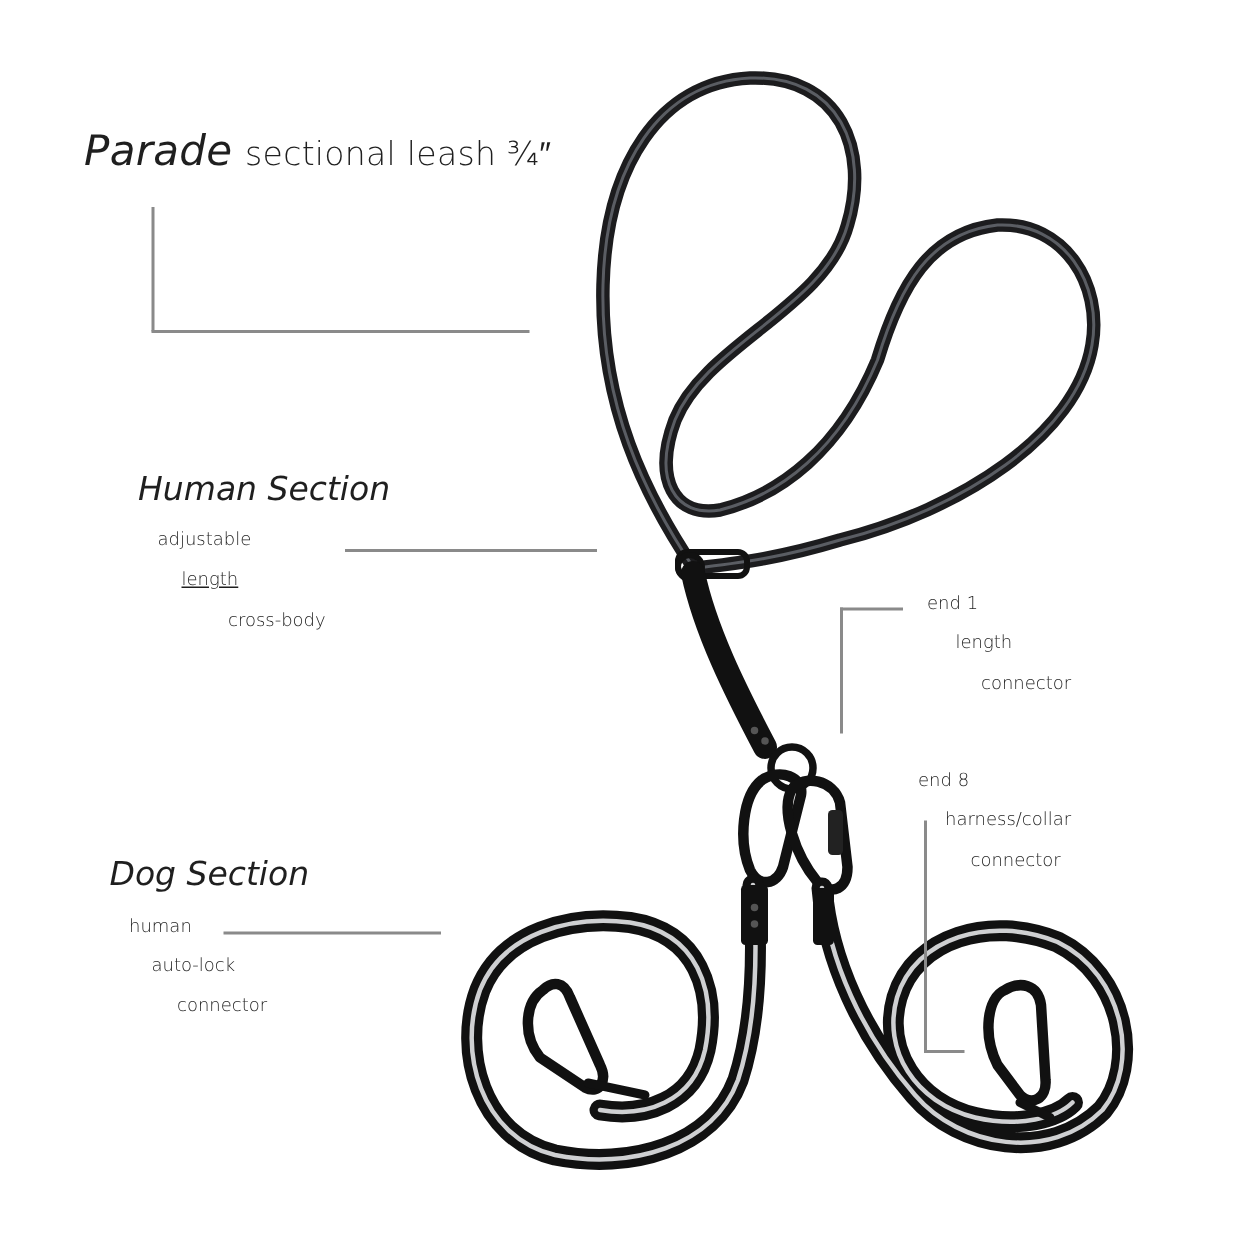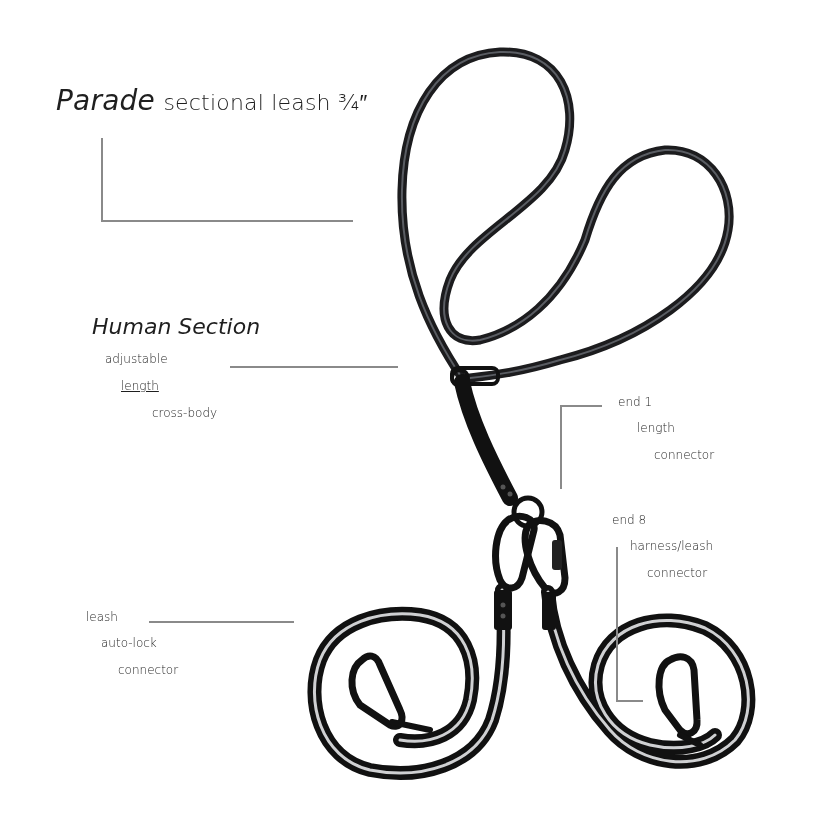--- a/index.html
+++ b/index.html
@@ -70,23 +70,24 @@
   <div class="txt sub" style="left:152px; top:406px;">cross-body</div>
   <div class="rule" style="left:230px; top:366px; width:168px; height:1.5px;"></div>
 
   <div class="txt sub" style="left:618px; top:395px;">end 1</div>
   <div class="txt sub" style="left:637px; top:421px;">length</div>
   <div class="txt sub" style="left:654px; top:448px;">connector</div>
   <div class="rule" style="left:560px; top:405px; width:42px; height:1.5px;"></div>
   <div class="rule" style="left:560px; top:405px; width:1.5px; height:84px;"></div>
 
   <div class="txt sub" style="left:612px; top:513px;">end 8</div>
-  <div class="txt sub" style="left:630px; top:539px;">harness/leash</div>
+  <div class="txt sub" style="left:630px; top:539px;">harness/collar</div>
   <div class="txt sub" style="left:647px; top:566px;">connector</div>
   <div class="rule" style="left:616px; top:547px; width:1.5px; height:153px;"></div>
   <div class="rule" style="left:616px; top:700px; width:27px; height:1.5px;"></div>
 
-  <div class="txt sub" style="left:86px; top:610px;">leash</div>
+  <div class="txt head" style="left:73px; top:571px;">Dog Section</div>
+  <div class="txt sub" style="left:86px; top:610px;">human</div>
   <div class="txt sub" style="left:101px; top:636px;">auto-lock</div>
   <div class="txt sub" style="left:118px; top:663px;">connector</div>
   <div class="rule" style="left:149px; top:621px; width:145px; height:1.5px;"></div>
 
 </div>
 
 </body></html>

